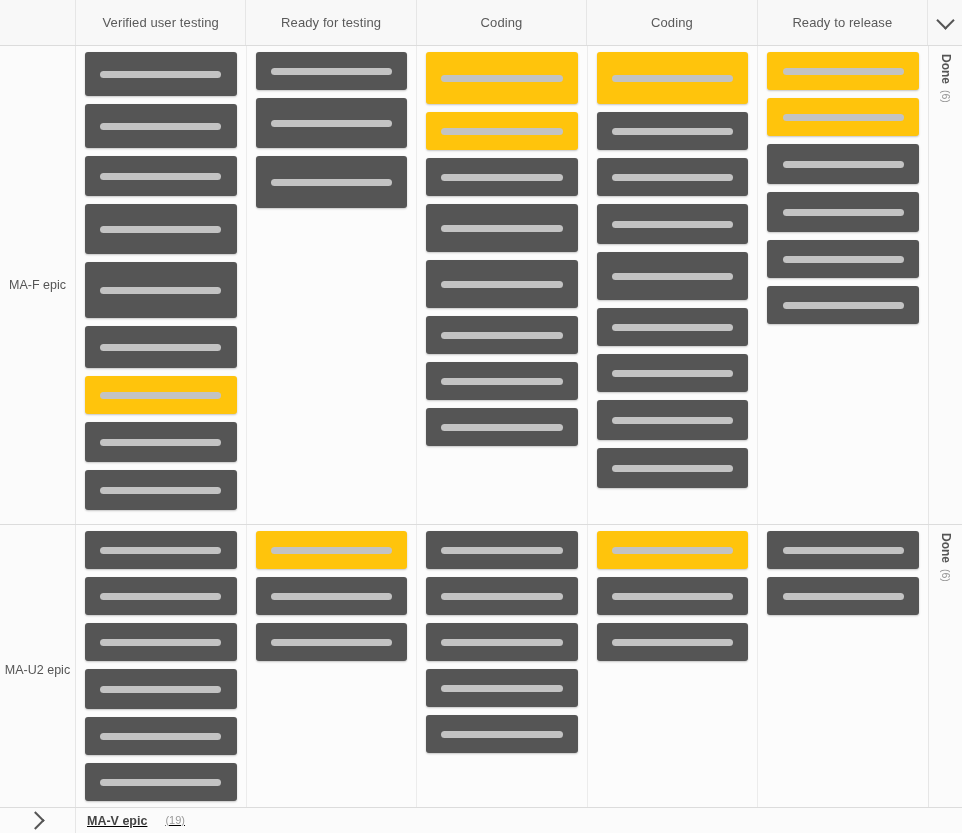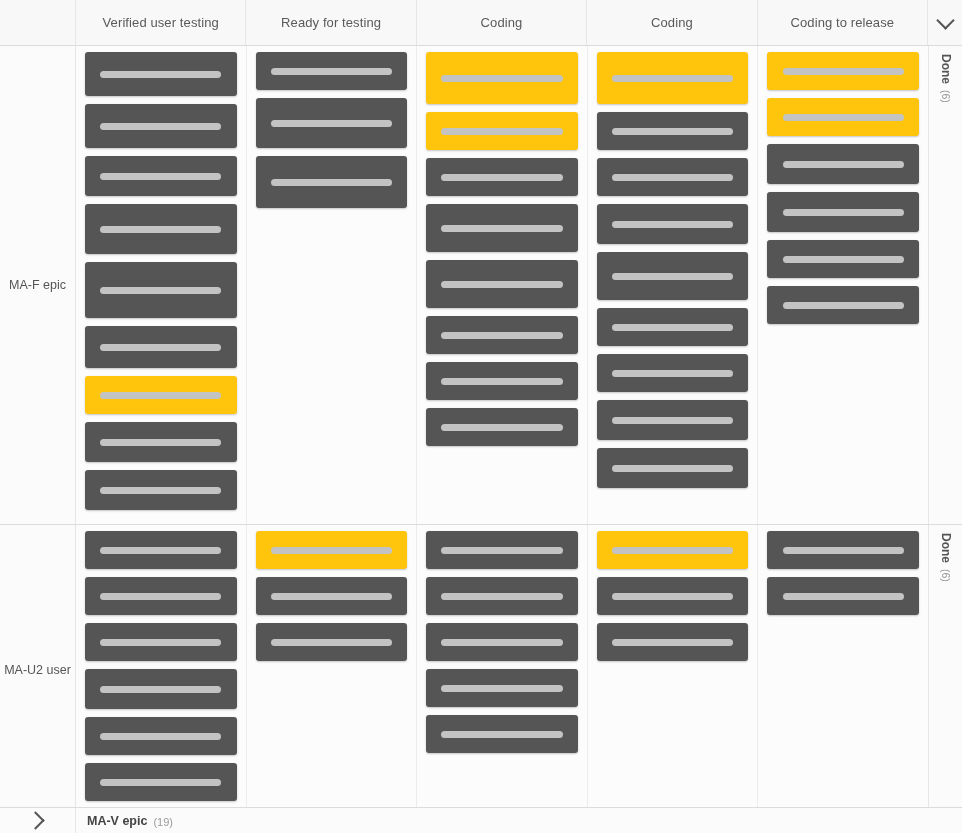--- a/index.html
+++ b/index.html
@@ -181,23 +181,24 @@
     display: flex;
     align-items: center;
     justify-content: center;
     border-right: 1px solid #e6e6e6;
     box-sizing: border-box;
     height: 100%;
     cursor: pointer;
   }
   .collapsed-info {
     display: flex;
-    align-items: flex-end;
-    gap: 6px;
+    align-items: flex-start;
+    gap: 18px;
     padding-left: 11px;
+    text-decoration: underline;
   }
   .collapsed-title {
     font-size: 12.5px;
     font-weight: bold;
     color: #444;
   }
   .collapsed-count {
     font-size: 11px;
     color: #9a9a9a;
   }
@@ -215,21 +216,21 @@
     <div class="hdr-col">
       <span>Ready for testing</span>
     </div>
     <div class="hdr-col">
       <span>Coding</span>
     </div>
     <div class="hdr-col">
       <span>Coding</span>
     </div>
     <div class="hdr-col">
-      <span>Coding to release</span>
+      <span>Ready to release</span>
     </div>
     <div class="hdr-toggle">
       <span class="chev"></span>
     </div>
   </div>
 
   <div class="board-body" id="board-body">
       <div class="swimlane lane-1">
         <div class="lane-label">
           <span>MA-F epic</span>
@@ -353,21 +354,21 @@
         </div>
         <div class="lane-done">
           <div class="done-rot">
             <span class="done-title">Done</span>
             <span class="done-count">(6)</span>
           </div>
         </div>
       </div>
       <div class="swimlane lane-2">
         <div class="lane-label">
-          <span>MA-U2 user</span>
+          <span>MA-U2 epic</span>
         </div>
         <div class="lane-cols">
           <div class="col">
             <div class="card dark" style="height: 38px;">
               <div class="card-bar"></div>
             </div>
             <div class="card dark" style="height: 38px;">
               <div class="card-bar"></div>
             </div>
             <div class="card dark" style="height: 38px;">

